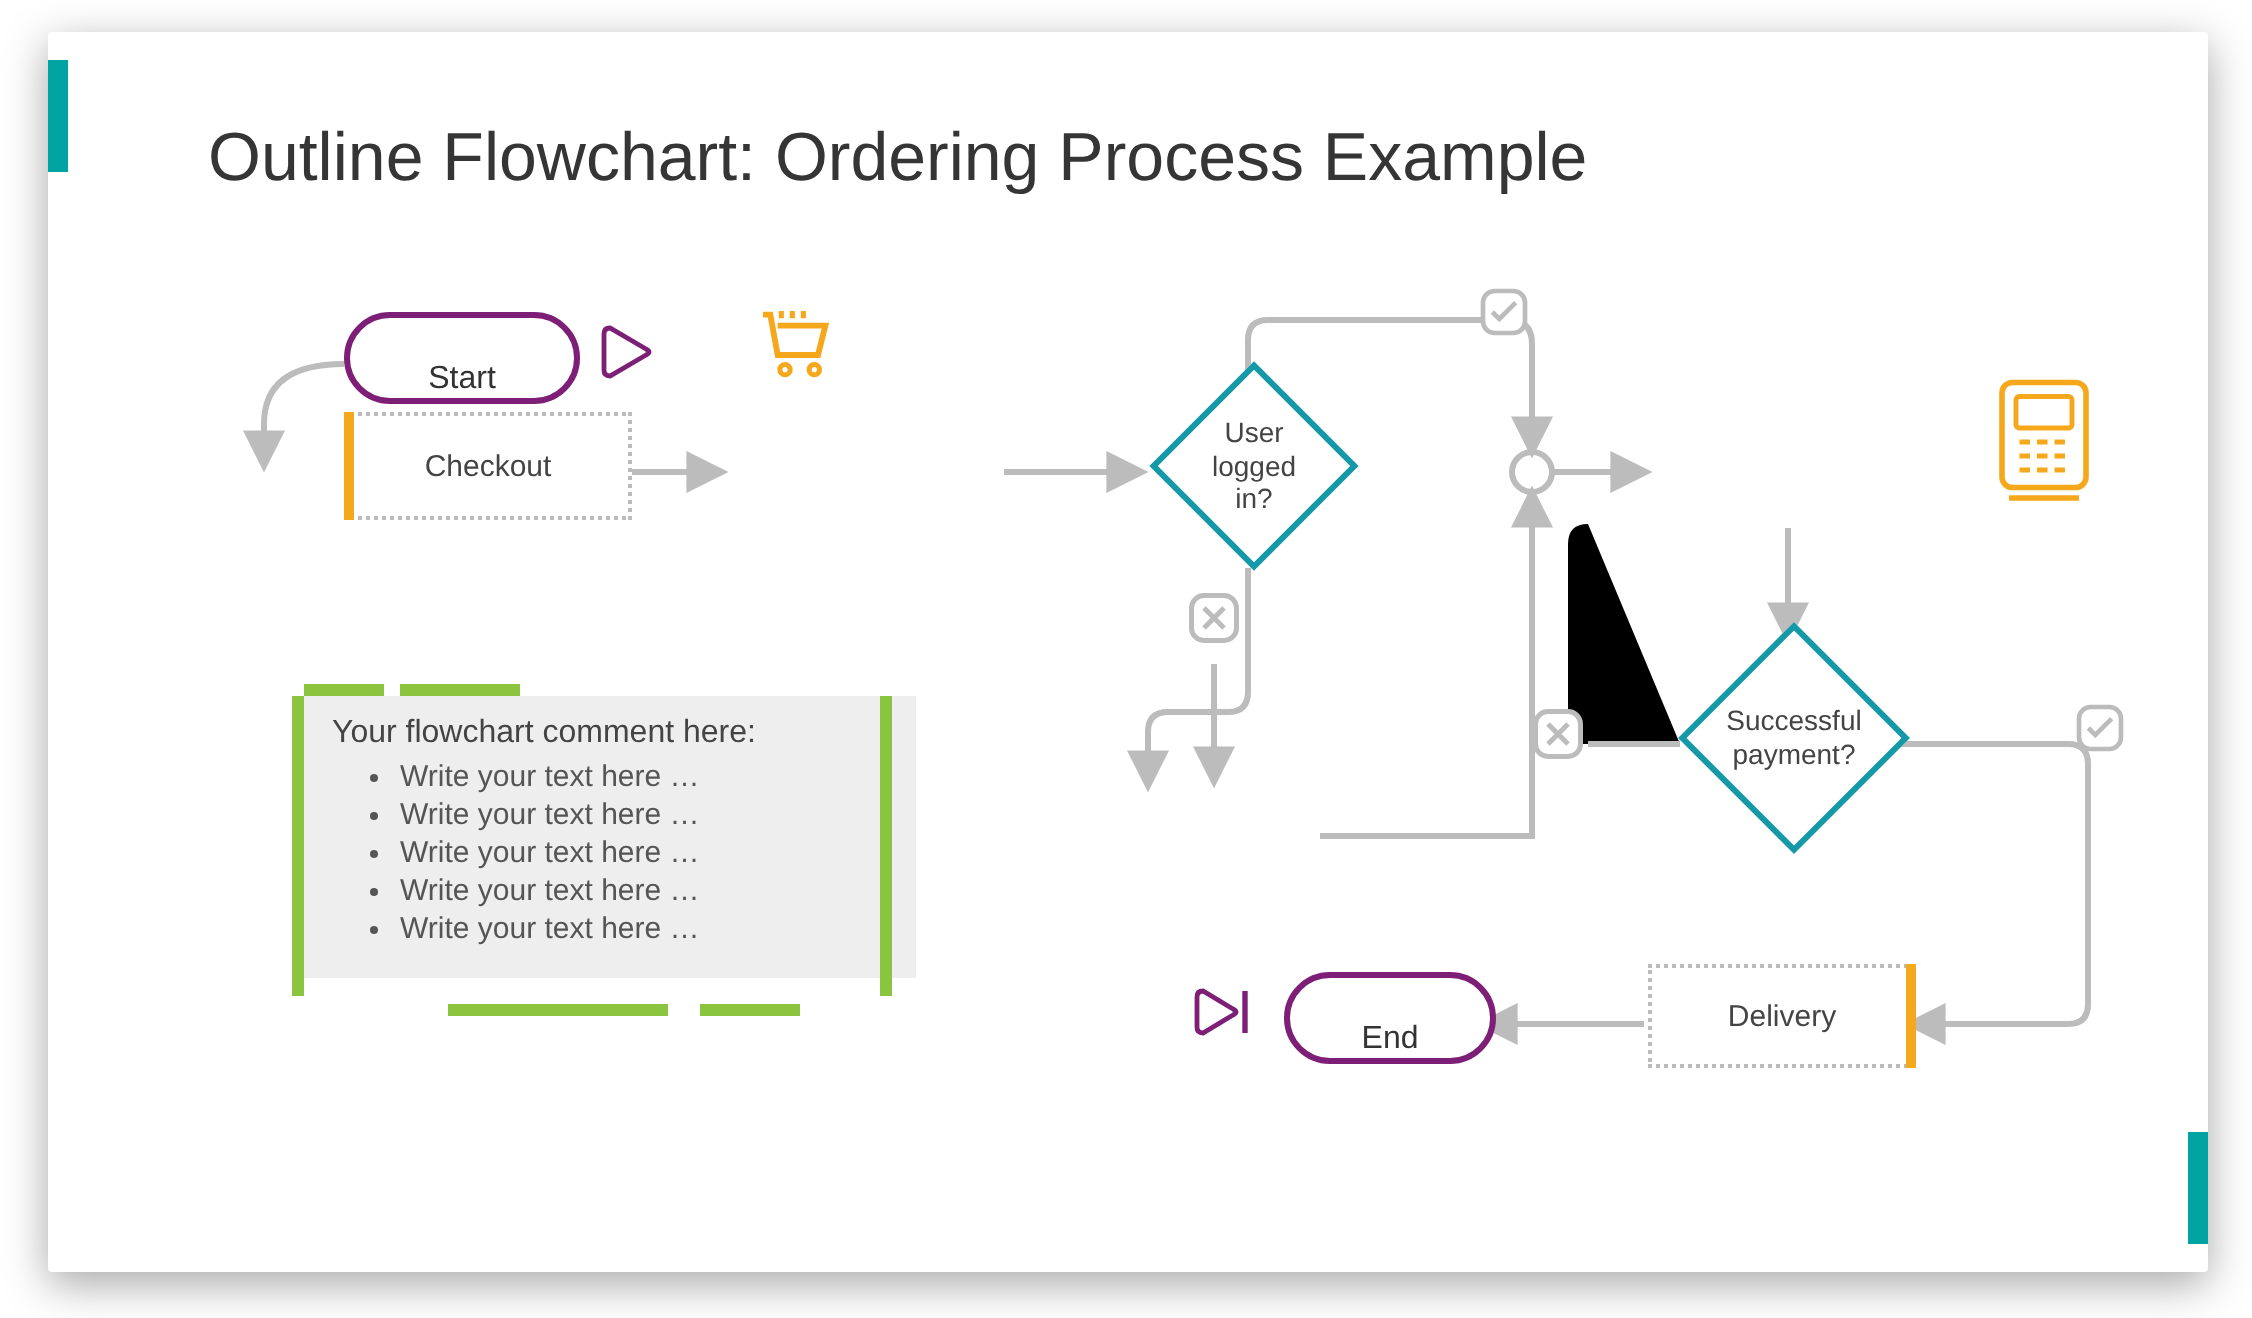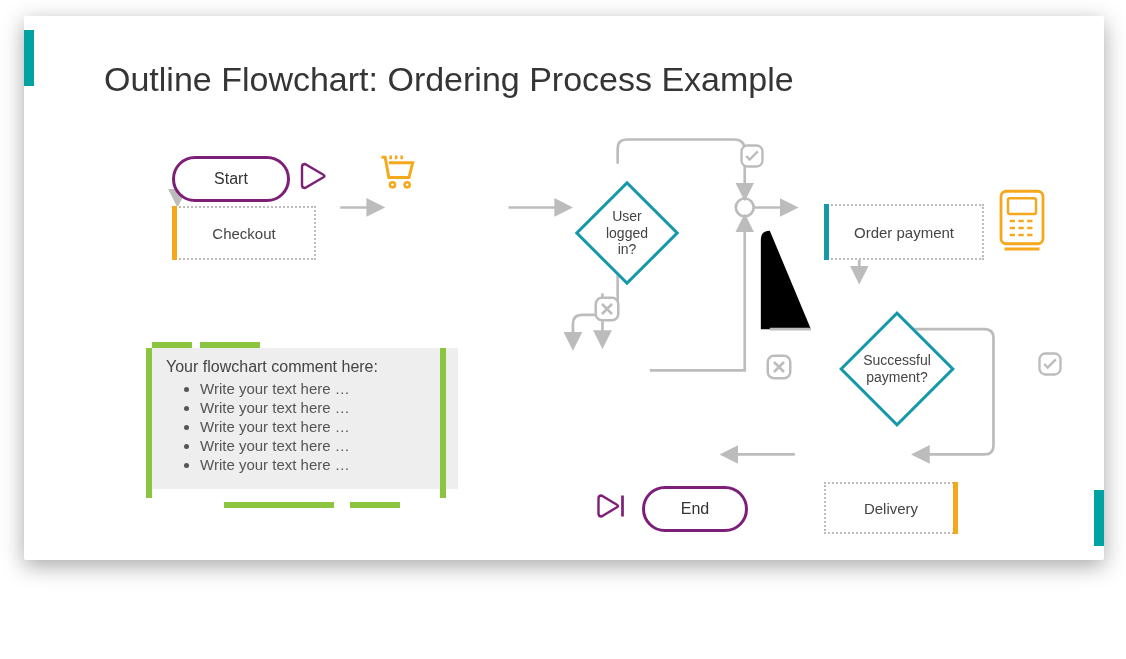--- a/index.html
+++ b/index.html
@@ -1,31 +1,31 @@
 <!DOCTYPE html>
 <html><head>
 <meta charset="utf-8">
 <style>
   html,body{margin:0;padding:0;font-family:"Segoe UI",Arial,sans-serif;background:#fff;color:#444;}
   .stage{position:relative;width:1126px;height:659px;}
-  .slide{position:absolute;left:24px;top:16px;width:1080px;height:544px;background:#fff;
+  .slide{position:absolute;left:24px;top:16px;width:1080px;height:620px;background:#fff;
          box-shadow:0 6px 22px rgba(0,0,0,.35);border-radius:2px;}
   .accent-left{position:absolute;left:0;top:14px;width:10px;height:56px;background:#00a2a2;}
   .accent-right{position:absolute;right:0;bottom:14px;width:10px;height:56px;background:#00a2a2;}
   .title{position:absolute;left:80px;top:44px;font-size:34px;font-weight:300;color:#353535;}
   
   .node{position:absolute;}
   .process{border:2px dotted #bcbcbc;background:#fff;display:flex;align-items:center;
            justify-content:center;text-align:center;font-size:15px;color:#444;}
   .bar-l{position:absolute;left:-2px;top:-2px;bottom:-2px;width:5px;}
   .bar-r{position:absolute;right:-2px;top:-2px;bottom:-2px;width:5px;}
   .bar-orange{background:#f6a81c;}
   .bar-teal{background:#1598a8;}
   .terminator{border:3px solid #7e1f77;border-radius:999px;background:#fff;display:flex;
-              align-items:center;justify-content:center;font-size:16px;color:#333;}
+              align-items:flex-end;justify-content:center;font-size:16px;color:#333;}
   .diamond{border:3px solid #1598a8;background:#fff;transform:rotate(45deg);}
   .diamond .label{transform:rotate(-45deg);display:flex;align-items:center;justify-content:center;
                   width:100%;height:100%;text-align:center;font-size:14px;line-height:1.2;color:#444;}
   
   .comment{position:absolute;background:#eeeeee;padding:10px 14px 14px;}
   .comment .hdr{font-weight:400;font-size:16px;color:#444;margin-bottom:4px;}
   .comment ul{margin:0;padding-left:24px;font-size:15px;color:#555;}
   .comment li{margin:2px 10px;}
   .deco{position:absolute;background:#8bc53f;}
   
@@ -115,24 +115,20 @@
       <rect x="3" y="3" width="18" height="18" rx="5" stroke="#bcbcbc" stroke-width="2" fill="#fff"></rect>
       <path d="M7 12l3 3 7-7" stroke="#bcbcbc" stroke-width="2" fill="none"></path>
     </svg>
 
     <svg class="micro" style="left:568px;top:278px;width:30px;height:30px" viewBox="0 0 24 24">
       <rect x="3" y="3" width="18" height="18" rx="5" stroke="#bcbcbc" stroke-width="2" fill="#fff"></rect>
       <path d="M8 8l8 8M16 8l-8 8" stroke="#bcbcbc" stroke-width="2"></path>
     </svg>
 
 
-    <div class="node process" style="left:800px;top:188px;width:156px;height:52px;">
-      <div class="bar-l bar-teal"></div>
-      <span>Order payment</span>
-    </div>
 
     <svg class="micro" style="left:970px;top:170px;width:56px;height:70px" viewBox="0 0 32 40">
       <rect x="4" y="3" width="24" height="30" rx="3" stroke="#f6a81c" stroke-width="1.6" fill="none"></rect>
       <rect x="8" y="7" width="16" height="9" rx="1" stroke="#f6a81c" stroke-width="1.4" fill="none"></rect>
       <path d="M9 20h3M14 20h3M19 20h3 M9 24h3M14 24h3M19 24h3 M9 28h3M14 28h3M19 28h3" stroke="#f6a81c" stroke-width="1.4"></path>
       <path d="M6 36h20" stroke="#f6a81c" stroke-width="1.6"></path>
     </svg>
 
     <div class="node diamond" style="left:832px;top:312px;width:76px;height:76px;">
       <div class="label">

